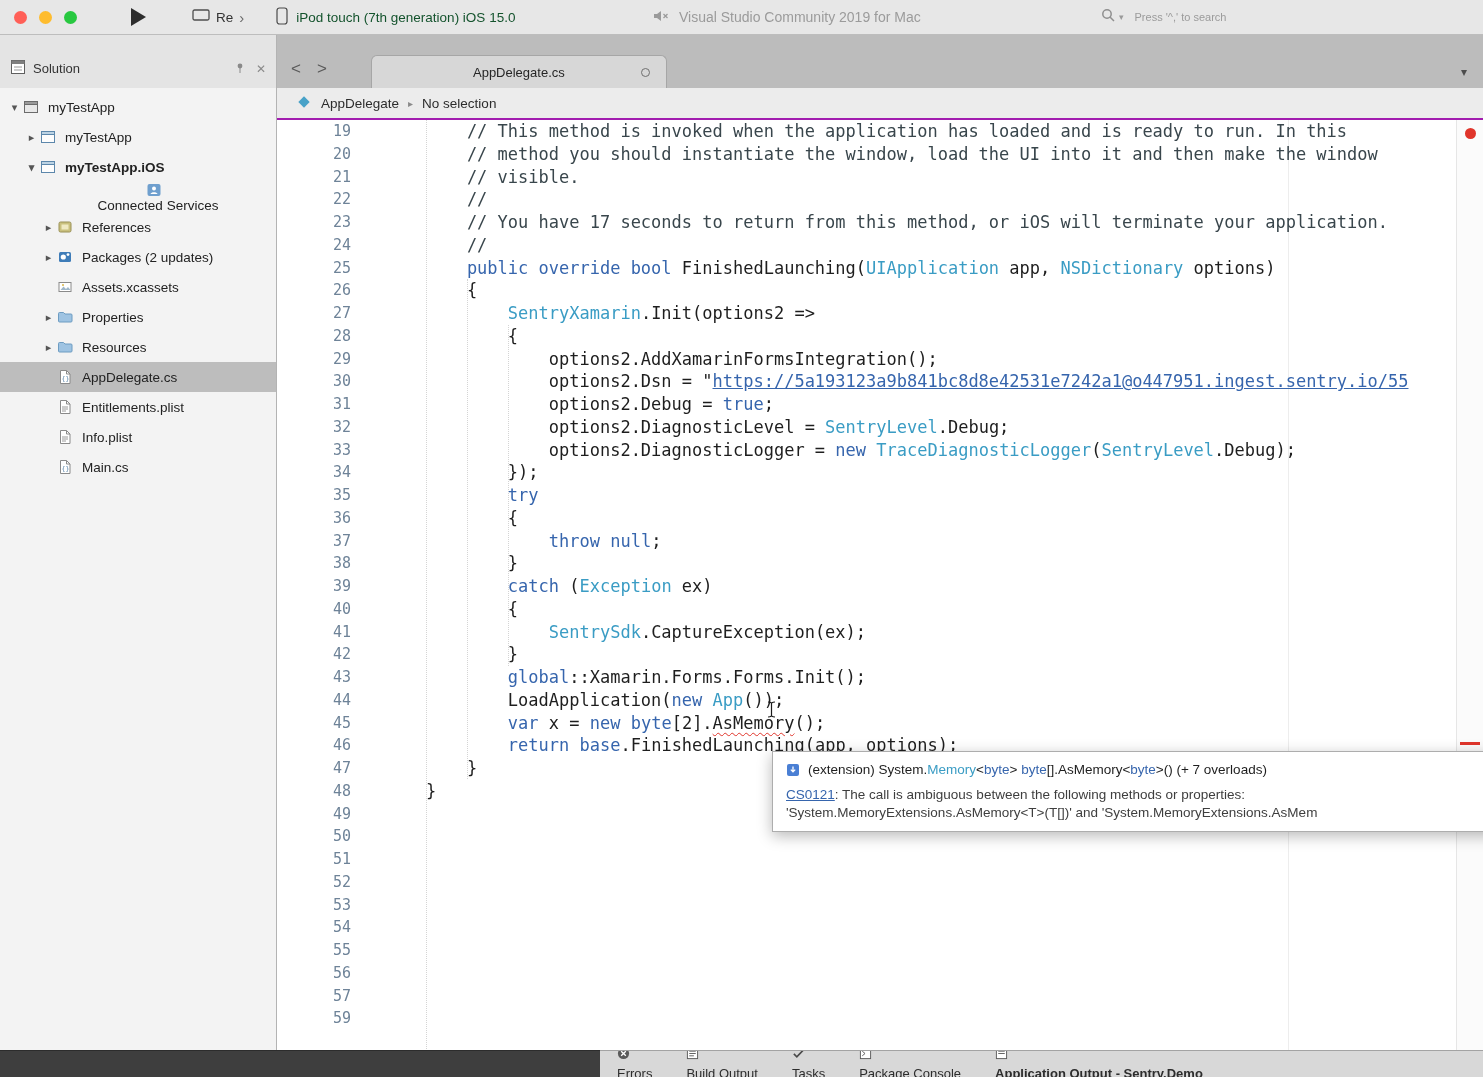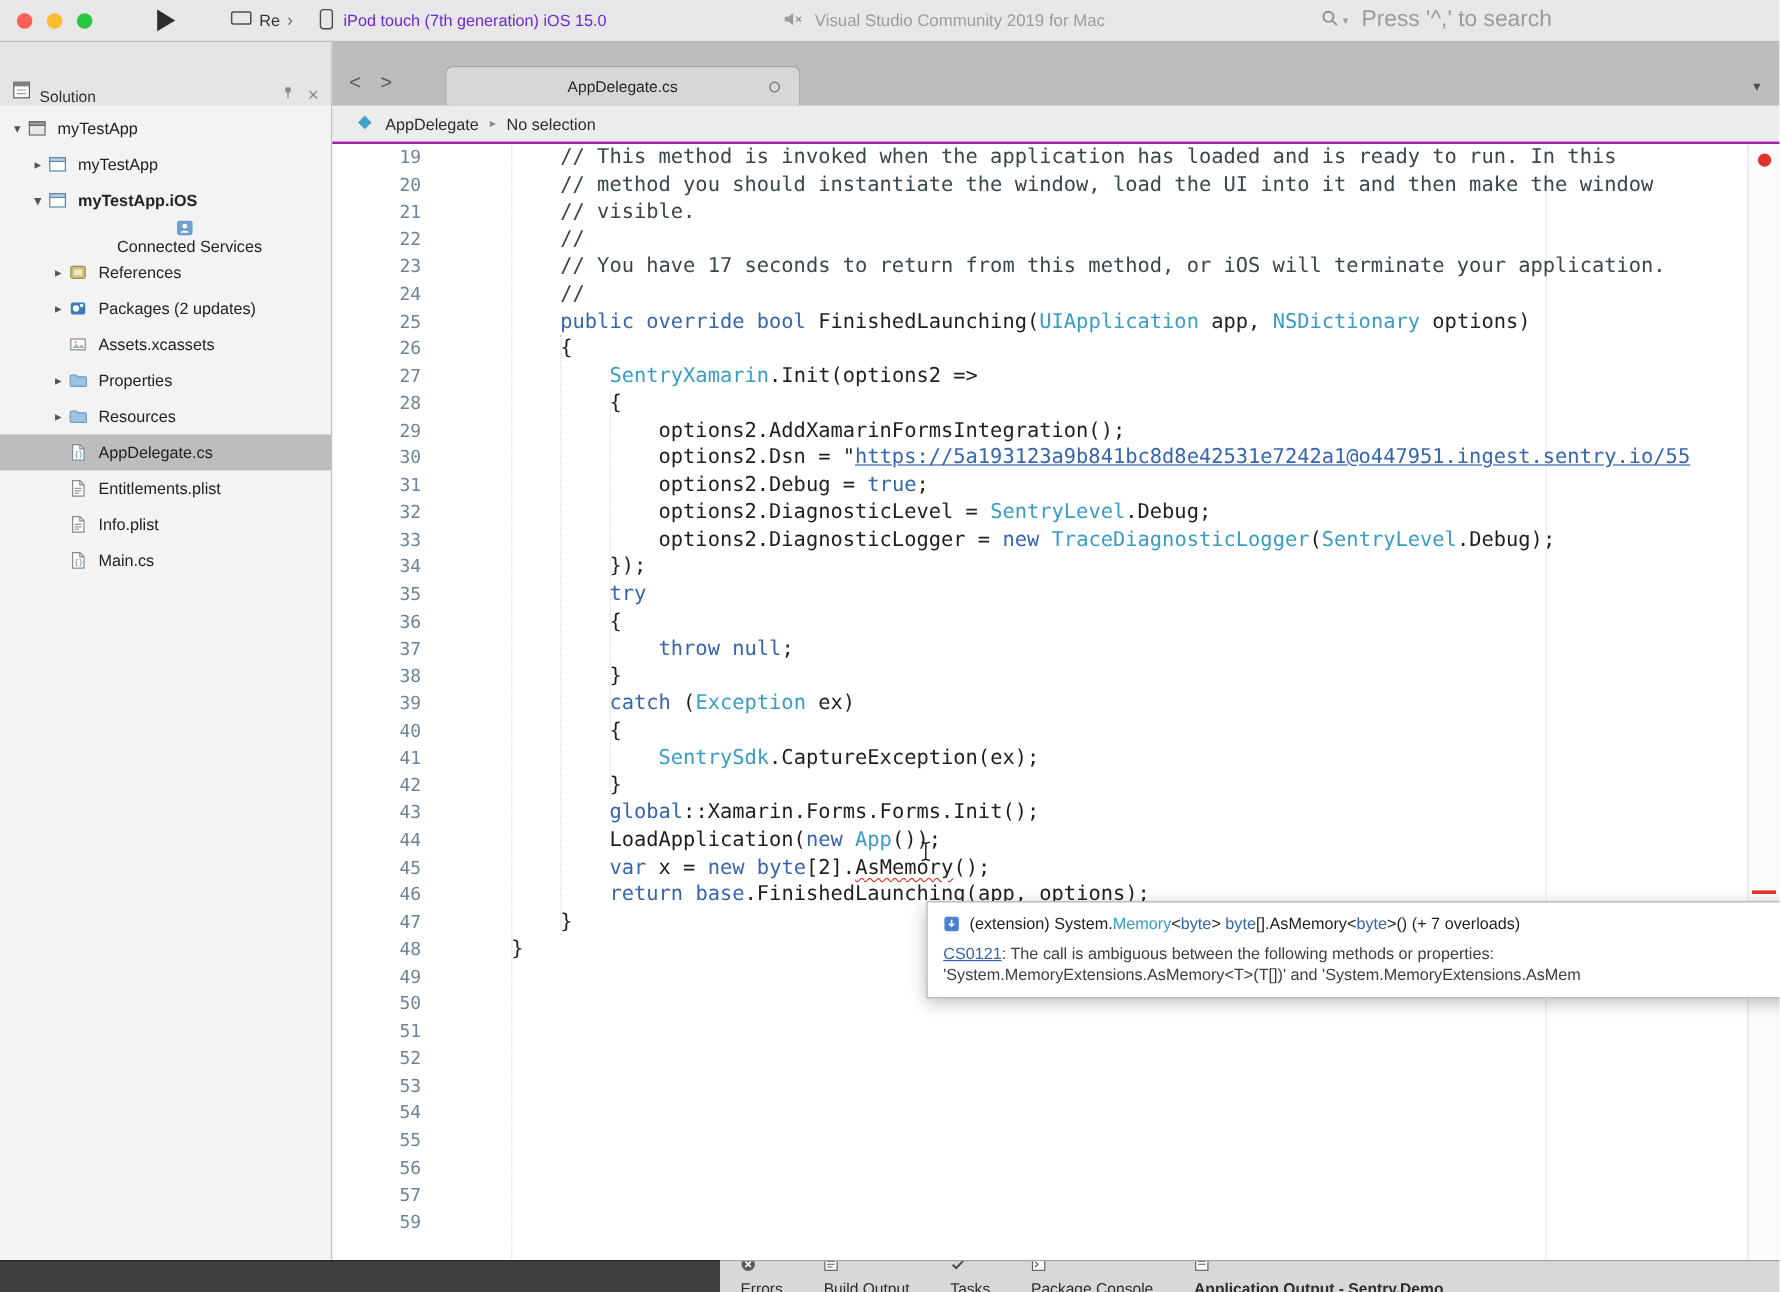--- a/index.html
+++ b/index.html
@@ -9,32 +9,32 @@
   
   .titlebar { position:absolute; top:0; left:0; right:0; height:35px;
     background:#e7e7e7; border-bottom:1px solid #bdbdbd; display:flex; align-items:center; }
   .traffic { display:flex; gap:12px; padding-left:14px; }
   .tl { width:13px; height:13px; border-radius:50%; display:inline-block; }
   .tl.red { background:#ff5f57; } .tl.yellow { background:#febc2e; } .tl.green { background:#28c840; }
   .run-btn { margin-left:54px; background:none; border:none; cursor:pointer; display:flex; align-items:center; }
   .play-tri { width:0; height:0; border-left:15px solid #2d2d2d; border-top:9px solid transparent; border-bottom:9px solid transparent; display:inline-block; }
   .config-sel { margin-left:46px; display:flex; align-items:center; gap:6px; font-size:13.5px; color:#333; cursor:default; }
   .config-sel .chev { color:#6a6a6a; font-size:15px; }
-  .device-sel { margin-left:22px; display:flex; align-items:center; gap:8px; font-size:13.5px; color:#6d28d9; }
+  .device-sel { margin-left:32px; display:flex; align-items:center; gap:8px; font-size:13.5px; color:#14532d; }
   .win-title { position:absolute; left:652px; display:flex; align-items:center; gap:9px; font-size:14px; color:#9b9b9b; }
   .search { position:absolute; left:1100px; display:flex; align-items:center; gap:5px; }
   .search .caret { color:#9a9a9a; font-size:9px; margin-left:-2px; }
-  .search .ph { color:#9b9b9b; font-size:19px; margin-left:6px; }
+  .search .ph { color:#9b9b9b; font-size:11px; margin-left:6px; }
 
   
   .main { position:absolute; top:35px; left:0; right:0; bottom:0; display:flex; }
 
   
   .sidebar { width:277px; flex:none; background:#f3f3f3; border-right:1px solid #b3b3b3; display:flex; flex-direction:column; }
-  .sidebar-header { height:53px; background:#e4e4e4; display:flex; align-items:flex-end; padding:14px 10px 0 10px; gap:7px; }
+  .sidebar-header { height:53px; background:#e4e4e4; display:flex; align-items:center; padding:14px 10px 0 10px; gap:7px; }
   .sb-title { font-size:13px; color:#333; flex:1; }
   .sb-actions { display:flex; align-items:center; gap:10px; color:#8a8a8a; }
   .sb-close { font-size:12px; color:#8a8a8a; cursor:pointer; }
   .tree { flex:1; padding-top:4px; overflow:hidden; }
   .tree-row { height:30px; display:flex; align-items:center; font-size:13.5px; color:#222; cursor:default; }
   .tree-row.selected { background:var(--selection); }
   .tree-row.bold { font-weight:bold; }
   .arrow { width:17px; flex:none; text-align:center; color:#555; font-size:11px; }
   .tree-icon { width:18px; height:16px; flex:none; margin-right:7px; display:inline-flex; }
   .tree-icon svg { width:16px; height:16px; }

